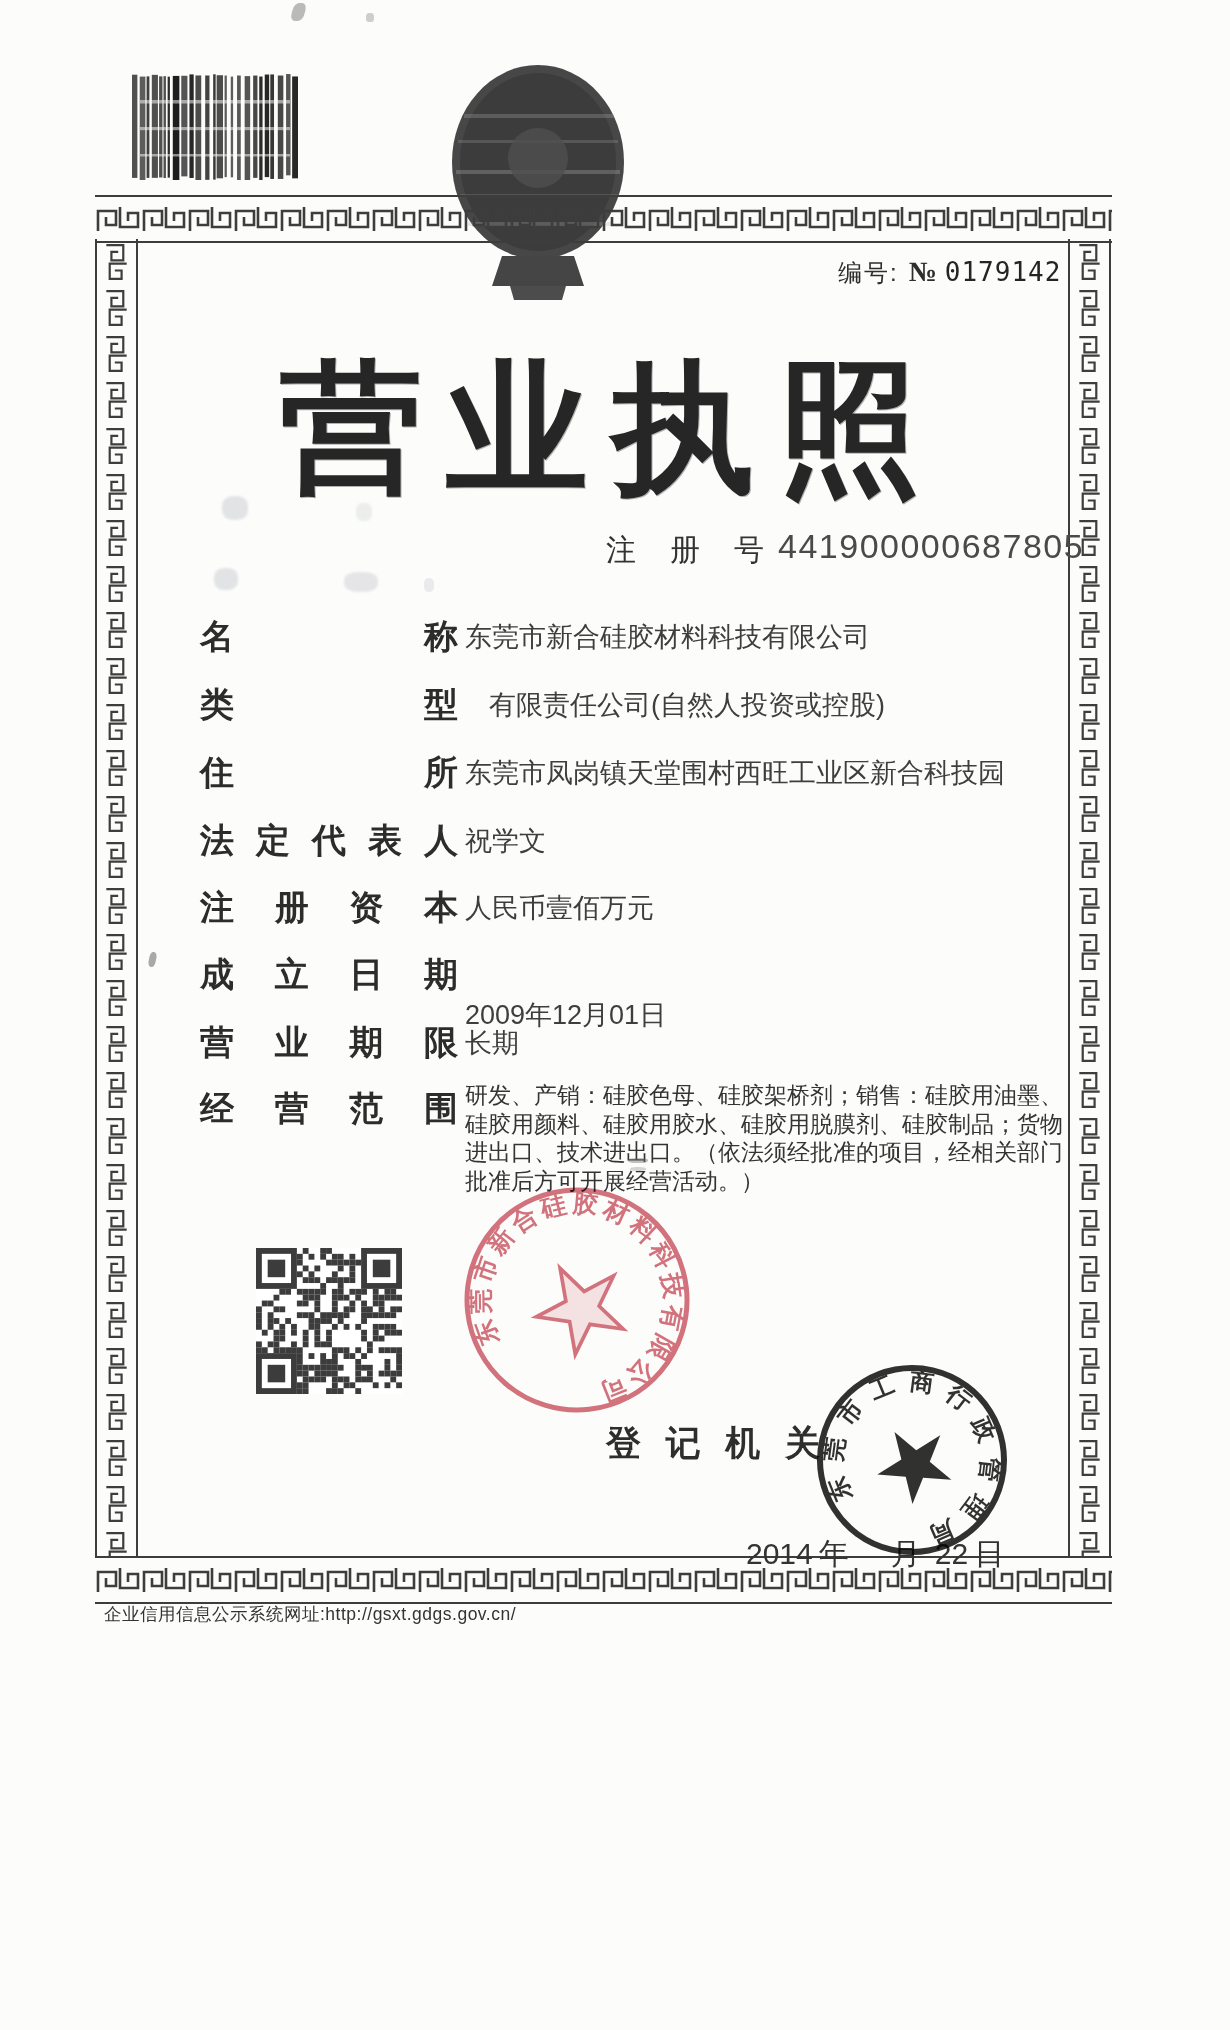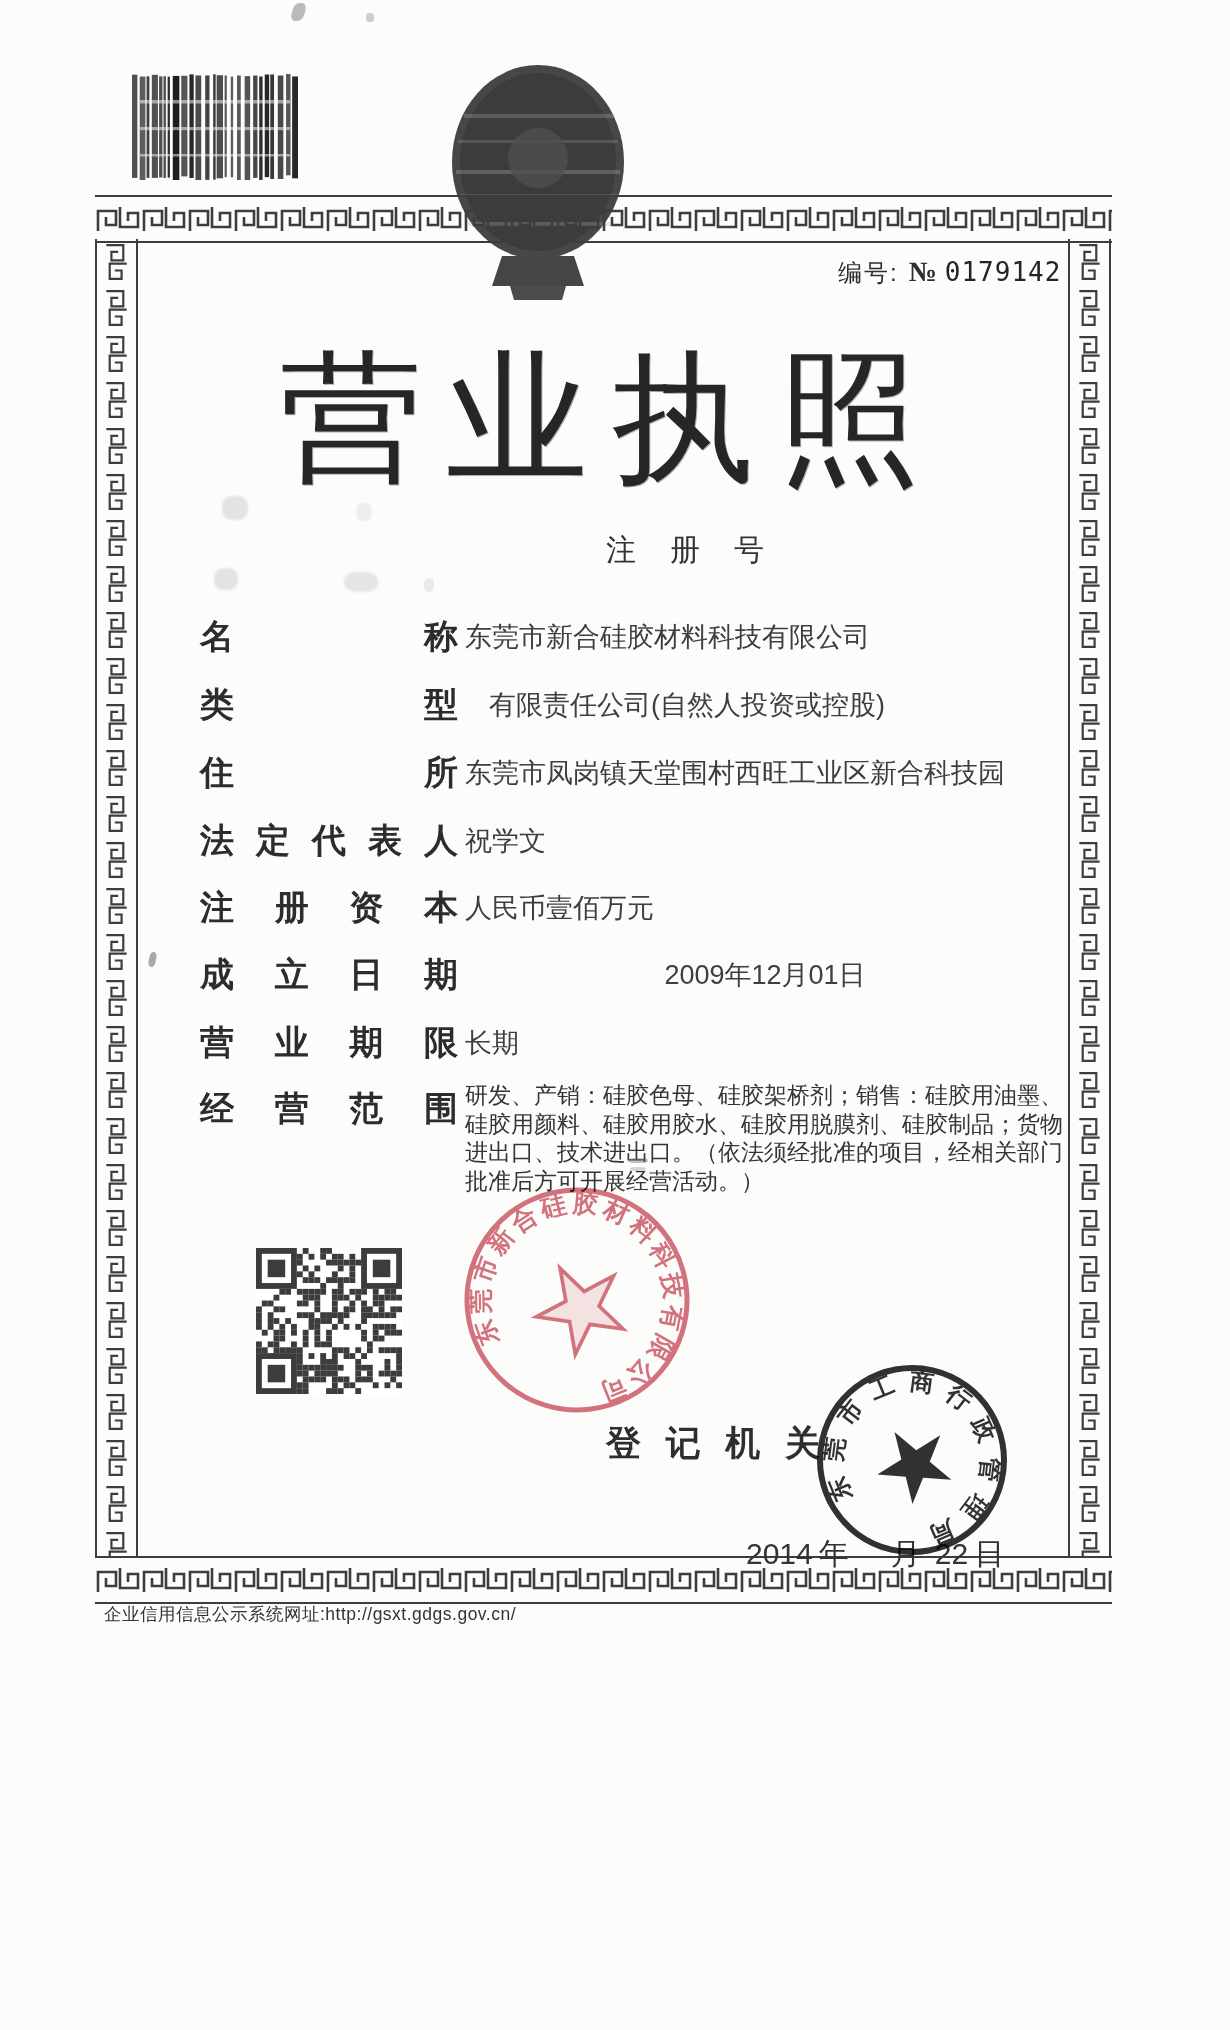--- a/index.html
+++ b/index.html
@@ -18,22 +18,22 @@
   .strip.v .cell{width:39px; height:46px;}
   .strip.v .cell svg{transform:rotate(90deg);}
   
   .barcode{left:132px; top:72px; width:166px; height:108px;}
   
   .serial{left:838px; top:256px; font-size:24px; color:#2e2e2e; letter-spacing:2px; white-space:nowrap;}
   .serial .no-sym{font-family:"Liberation Serif", serif; font-weight:bold; font-size:28px; margin:0 6px 0 10px;}
   .serial .no-digits{font-family:"DejaVu Sans Mono", monospace; font-size:26px; letter-spacing:1px; color:#242424;}
   
   .title{
-    left:195px; top:338px; width:810px; text-align:center;
-    font-size:142px; line-height:160px; font-weight:normal; color:#262626;
+    left:195px; top:348px; width:810px; text-align:center;
+    font-size:142px; line-height:160px; font-weight:bold; color:#262626;
     letter-spacing:24px; text-indent:24px; white-space:nowrap;
     text-shadow:1px 1px 0 rgba(40,40,40,.35);
   }
   
   .regno-label{left:606px; top:530px; width:158px; font-size:30px; color:#333;}
   .regno-value{left:778px; top:527px; font-size:34px; color:#4a4a4a; letter-spacing:1.5px; font-family:"Liberation Sans", sans-serif;}
   
   .fld-label{position:absolute; left:200px; width:258px; font-size:34px; font-weight:600; color:#2c2c2c;}
   .fld-value{position:absolute; left:465px; width:600px; font-size:27px; color:#3e3e3e; line-height:30px;}
   .scope-value{font-size:23px !important; line-height:28.5px !important; width:608px !important; color:#343434 !important;font-family:Liberation Serif, serif;}
@@ -746,20 +746,21 @@
   <div class="artifact" style="left:344px;top:572px;width:34px;height:20px;background:#8b8fa0;opacity:.2;filter:blur(1px);"></div>
   <div class="artifact" style="left:424px;top:578px;width:10px;height:14px;background:#99a;opacity:.18;"></div>
 
   <div class="abs title">营业执照</div>
 
   <div class="abs regno-label char-justify">
       <span>注</span>
       <span>册</span>
       <span>号</span>
     </div>
+  <div class="abs regno-value">441900000687805</div>
 
   <div>
       <span class="fld-label char-justify" style="top:614px;">
         <span>名</span>
         <span>称</span>
       </span>
       <span class="fld-value" style="top:622px;">东莞市新合硅胶材料科技有限公司</span>
     </div>
   <div>
       <span class="fld-label char-justify" style="top:682px;">
@@ -794,21 +795,21 @@
       </span>
       <span class="fld-value" style="top:893px;">人民币壹佰万元</span>
     </div>
   <div>
       <span class="fld-label char-justify" style="top:952px;">
         <span>成</span>
         <span>立</span>
         <span>日</span>
         <span>期</span>
       </span>
-      <span class="fld-value" style="top:960px;text-align:center;">2009年12月01日</span>
+      <span class="fld-value" style="top:1000px;">2009年12月01日</span>
     </div>
   <div>
       <span class="fld-label char-justify" style="top:1020px;">
         <span>营</span>
         <span>业</span>
         <span>期</span>
         <span>限</span>
       </span>
       <span class="fld-value" style="top:1028px;">长期</span>
     </div>

